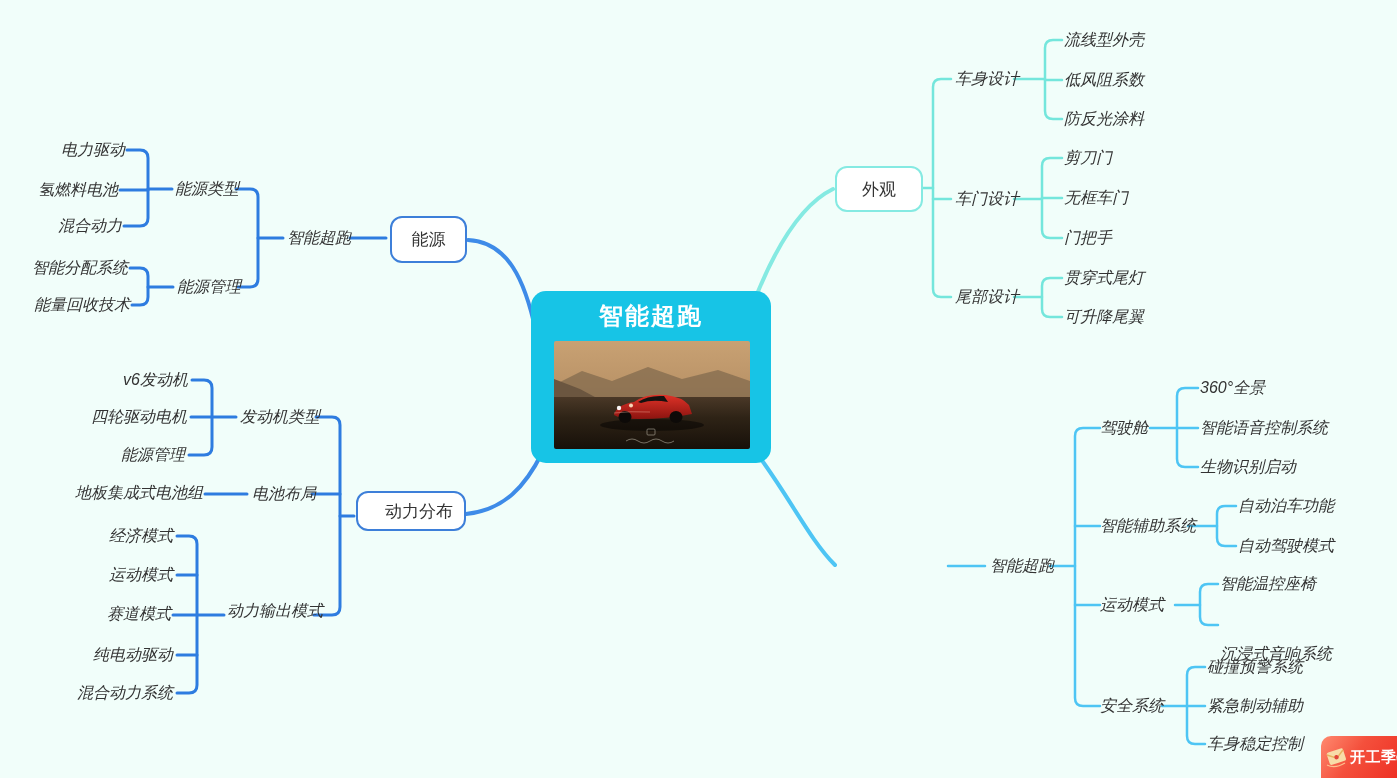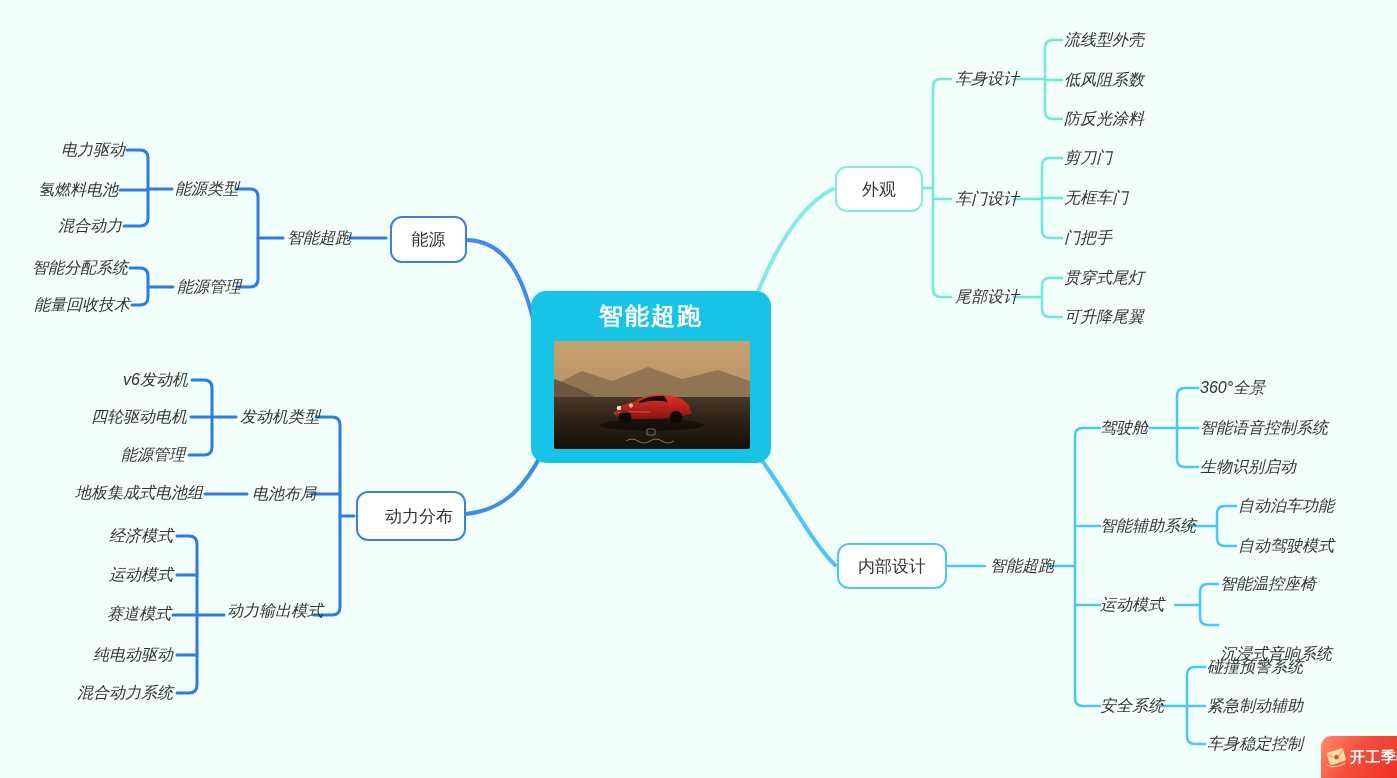--- a/index.html
+++ b/index.html
@@ -130,23 +130,22 @@
         </g>
         <g opacity="0.55" stroke="#e8e2d2" fill="none" stroke-width="0.8">
           <rect x="93" y="88" width="8" height="6" rx="1"></rect>
           <path d="M72,100 q6,-4 12,0 q6,4 12,0 q6,-4 12,0 q6,4 12,0"></path>
         </g>
       </svg>
     </div>
   </div>
 
   <div class="node blue" style="left:390px;top:216px;width:77px;height:47px;">能源</div>
-  <div class="node blue" style="left:356px;top:491px;width:110px;height:50px;padding-left:16px;">动力分布</div>
+  <div class="node blue" style="left:356px;top:491px;width:110px;height:40px;padding-left:16px;">动力分布</div>
   <div class="node teal" style="left:835px;top:166px;width:88px;height:46px;">外观</div>
-  <div class="node lblue" style="left:837px;top:543px;width:110px;height:46px;">内部设计</div>
 
   <div class="glabel" style="left:287px;top:238px;">智能超跑</div>
   <div class="glabel" style="left:990px;top:566px;">智能超跑</div>
 
   <div class="glabel ra" style="right:1272px;top:150px;">电力驱动</div>
   <div class="glabel ra" style="right:1279px;top:190px;">氢燃料电池</div>
   <div class="glabel ra" style="right:1275px;top:226px;">混合动力</div>
   <div class="glabel" style="left:175px;top:189px;">能源类型</div>
   <div class="glabel ra" style="right:1269px;top:268px;">智能分配系统</div>
   <div class="glabel ra" style="right:1267px;top:305px;">能量回收技术</div>

